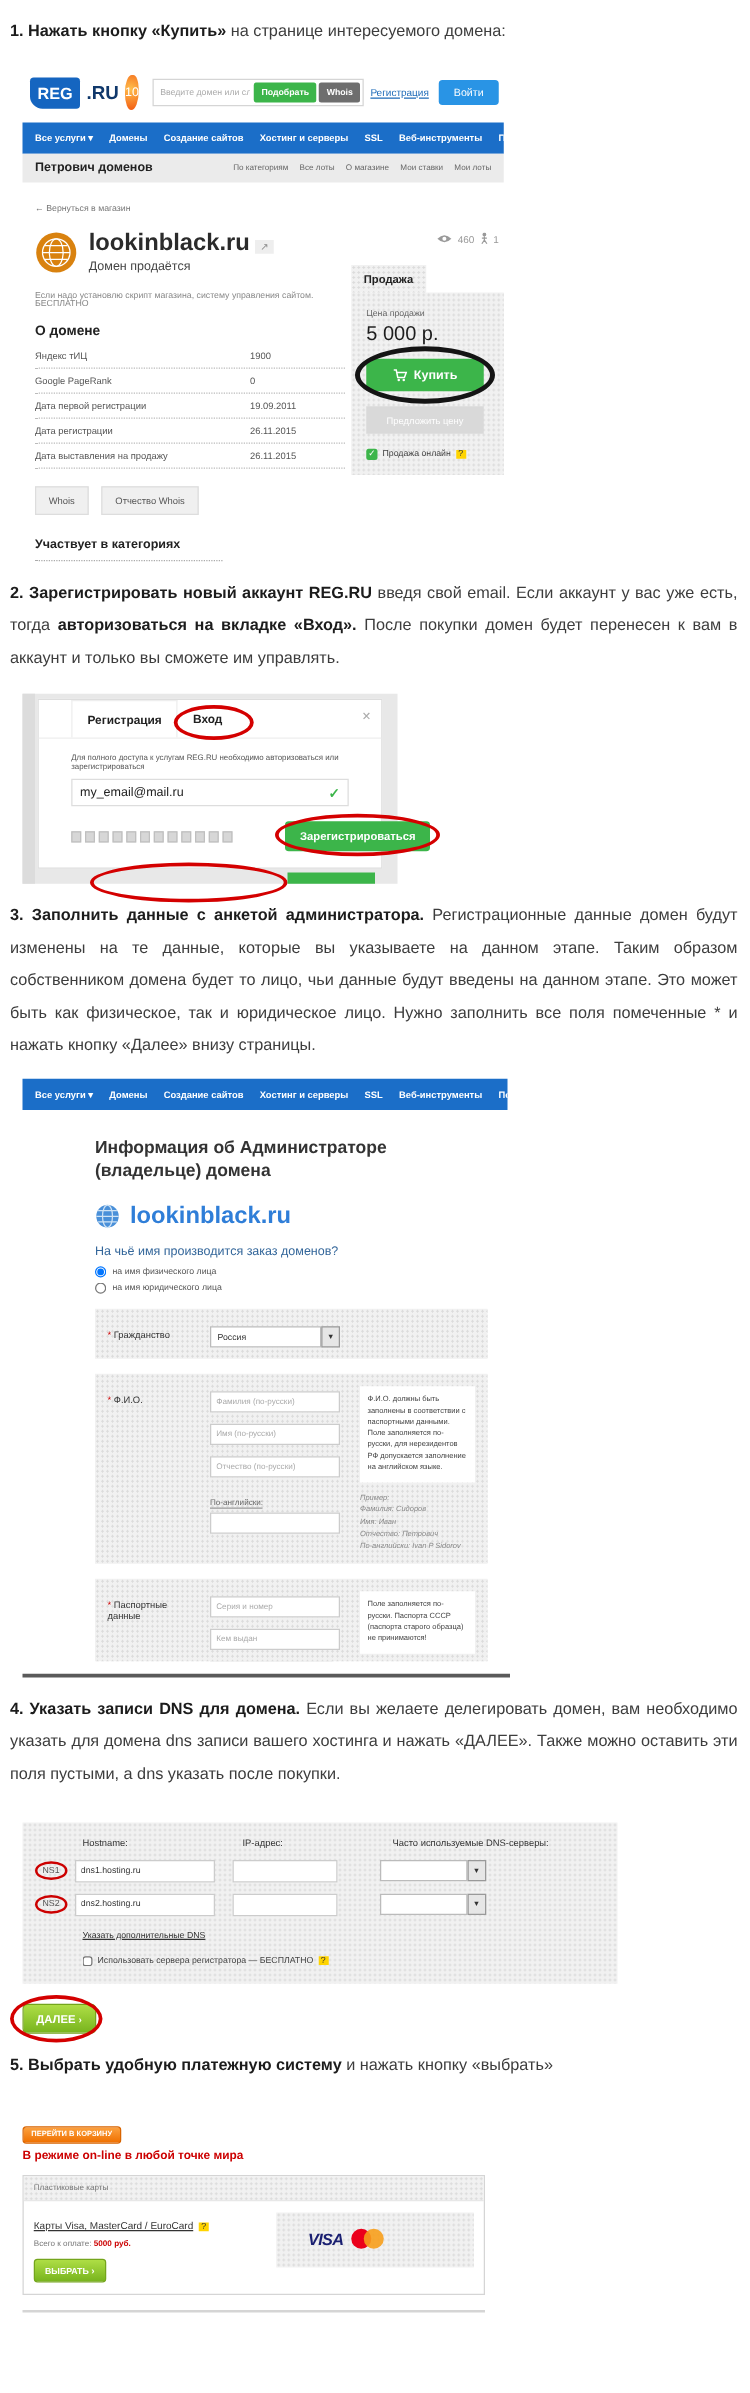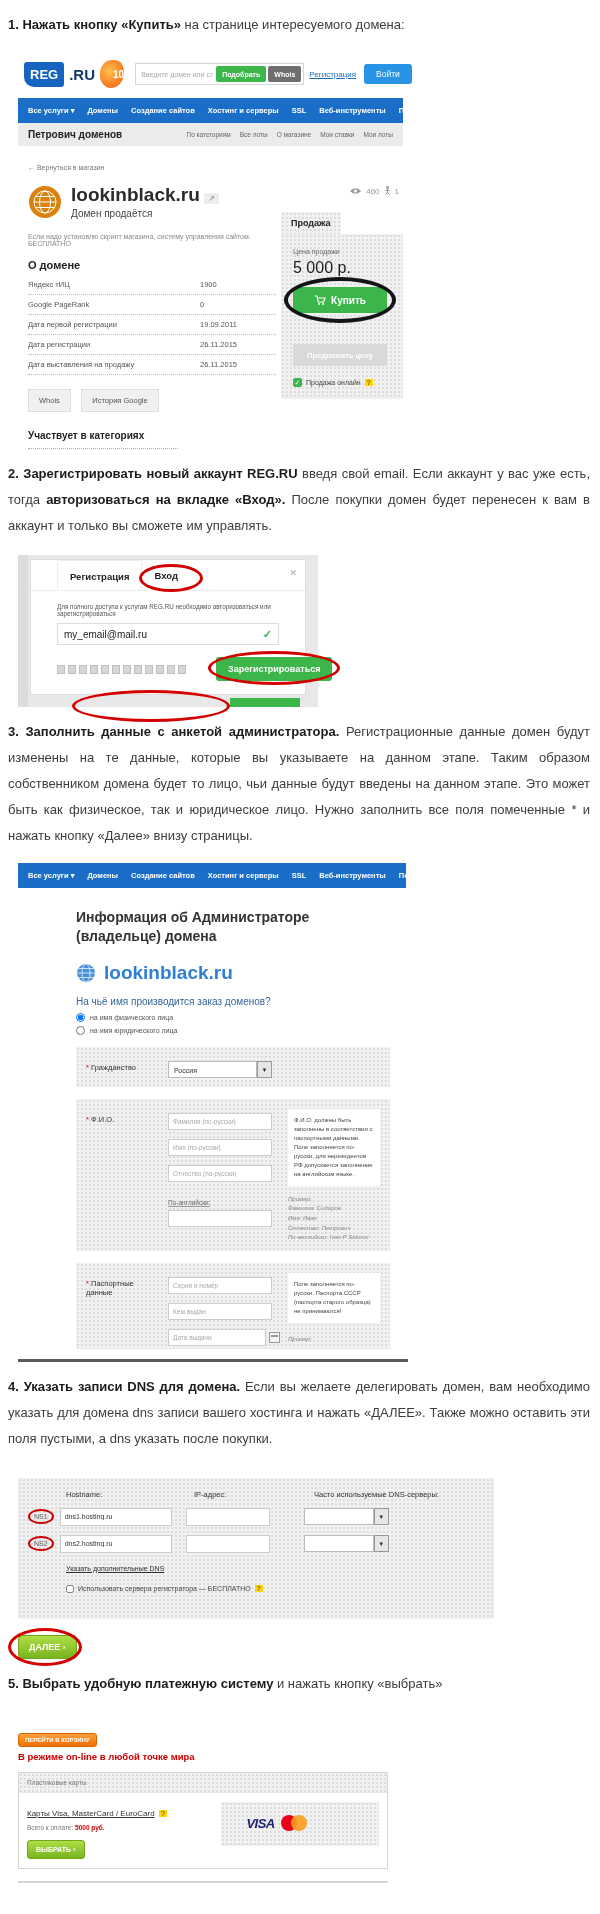--- a/index.html
+++ b/index.html
@@ -9,21 +9,21 @@
   .shot { position: relative; margin-left: 18px; }
   .dotted-bg { background-color: #f1f1f1; background-image: radial-gradient(#dcdcdc 1px, transparent 1px); background-size: 4px 4px; }
   .ellipse-red { position: absolute; border: 3px solid #d40000; border-radius: 50%; pointer-events: none; }
   .ellipse-black { position: absolute; border: 4px solid #141414; border-radius: 50%; pointer-events: none; }
 
   
   .shot1 { width: 385px; }
   .reg-header { height: 48px; display: flex; align-items: center; gap: 5px; padding: 0 6px; }
   .logo-reg { background: #1565c0; color: #fff; font-weight: bold; font-size: 13px; padding: 5px 6px; border-radius: 3px 3px 3px 10px; }
   .logo-ru { color: #10386b; font-weight: bold; font-size: 15px; }
-  .splash { width: 28px; height: 28px; border-radius: 50% 40% 55% 45%; background: radial-gradient(circle at 40% 40%, #ffc04d, #f2570f); color: #fff; font-size: 10px; font-weight: bold; display: flex; align-items: center; justify-content: center; padding-left: 13px; }
+  .splash { width: 28px; height: 28px; border-radius: 50% 40% 55% 45%; background: radial-gradient(circle at 40% 40%, #ffc04d, #f2570f); color: #fff; font-size: 10px; font-weight: normal; display: flex; align-items: center; justify-content: center; }
   .search-wrap { display: flex; align-items: center; margin-left: 6px; border: 1px solid #d5d5d5; padding: 2px; background:#fff; }
   .search-input { width: 78px; height: 16px; border: none; font-size: 7px; padding: 0 3px; outline: none; }
   .search-input::placeholder { color: #aaa; }
   .btn-green-sm { background: #3cb54a; color: #fff; font-size: 7px; font-weight: bold; border: none; height: 16px; padding: 0 6px; border-radius: 2px; }
   .btn-dark-sm { background: #6e6e6e; color: #fff; font-size: 7px; font-weight: bold; border: none; height: 16px; padding: 0 6px; border-radius: 2px; margin-left: 2px; }
   .reg-right { margin-left: auto; display: flex; align-items: center; gap: 8px; }
   .reg-link { font-size: 8px; color: #1e6bb8; text-decoration: underline; }
   .btn-login { background: #2994e5; color: #fff; font-size: 8.5px; border: none; padding: 5px 12px; border-radius: 3px; }
   .reg-nav { background: #1b6ec8; height: 25px; display: flex; align-items: center; gap: 13px; padding: 0 10px; overflow: hidden; white-space: nowrap; }
   .reg-nav span { color: #fff; font-size: 7.5px; font-weight: bold; }
@@ -45,40 +45,40 @@
   .btn-gray { background: #f0f0f0; border: 1px solid #ddd; font-size: 7.5px; padding: 6px 10px; color: #555; margin: 14px 6px 0 0; display: inline-block; }
   .cats-h { font-size: 10px; font-weight: bold; margin-top: 18px; border-bottom: 1px dotted #aaa; width: 150px; padding-bottom: 7px; color: #222; }
   .sale { position: absolute; right: 0; top: 66px; width: 122px; }
   .sale-tab { display: inline-block; font-size: 9px; font-weight: bold; padding: 6px 10px; color: #222; }
   .sale-body { padding: 14px 12px 12px; }
   .price-label { font-size: 7px; color: #666; }
   .price { font-size: 16px; font-weight: normal; color: #1d1d1d; margin: 4px 0 10px; }
   .buy-wrap { position: relative; width: 94px; }
   .btn-buy { background: #3cb54a; color: #fff; font-weight: bold; font-size: 10px; width: 94px; height: 26px; border: none; border-radius: 3px; display: flex; align-items: center; justify-content: center; gap: 5px; }
   .buy-wrap .ellipse-black { width: 112px; height: 46px; left: -9px; top: -10px; }
-  .btn-offer { background: #d9d9d9; color: #fefefe; font-size: 7.5px; width: 94px; height: 22px; border: none; margin-top: 31px; font-weight: bold; }
+  .btn-offer { background: #d9d9d9; color: #fefefe; font-size: 7.5px; width: 94px; height: 22px; border: none; margin-top: 12px; }
   .online-row { font-size: 7px; color: #444; margin-top: 12px; display: flex; gap: 4px; align-items: center; }
   .check-sq { background: #3cb54a; color: #fff; width: 9px; height: 9px; font-size: 7px; line-height: 9px; text-align: center; border-radius: 2px; flex: none; }
   .q-badge { background: #ffd400; color: #333; font-size: 7px; padding: 0 2px; }
 
   
   .shot2 { width: 300px; height: 152px; background: #e8e8e8; margin-top: 16px; }
   .modal { position: absolute; left: 12px; top: 4px; width: 276px; height: 136px; background: #fff; border: 1px solid #ddd; }
   .mtabs { display: flex; padding-left: 26px; border-bottom: 1px solid #eee; }
   .mtab { font-size: 9.5px; font-weight: bold; padding: 10px 12px 8px; color: #222; }
   .mtab.active { border: 1px solid #eee; border-bottom: none; }
   .close-x { position: absolute; right: 8px; top: 8px; color: #aaa; font-size: 9px; }
   .minfo { font-size: 6.3px; color: #555; margin: 12px 26px 6px; }
   .memail-row { margin: 0 26px; display: flex; align-items: center; border: 1px solid #ddd; height: 22px; padding: 0 6px; position: relative; }
   .memail { font-size: 10px; color: #222; }
   .memail-check { margin-left: auto; color: #3cb54a; font-size: 11px; font-weight: bold; }
   .mbottom { margin: 12px 26px 0; display: flex; align-items: center; }
   .icon-strip { display: flex; gap: 3px; }
   .icon-strip i { width: 8px; height: 9px; background: #d7d7d7; border: 1px solid #bfbfbf; display: inline-block; }
-  .btn-reg-wrap { position: relative; margin-left: 30px; border-radius: 12px; }
+  .btn-reg-wrap { position: relative; margin-left: 42px; border-radius: 12px; }
   .btn-reg { background: #3cb54a; color: #fff; font-size: 9px; font-weight: bold; border: none; padding: 7px 12px; border-radius: 3px; }
   .el-tab-login { width: 64px; height: 28px; left: 108px; top: 4px; }
   .el-email { width: 158px; height: 32px; left: 14px; top: 66px; }
   .el-reg { width: 132px; height: 34px; left: -8px; top: -6px; }
   .behind-green { position: absolute; right: 18px; bottom: 0; width: 70px; height: 9px; background: #3cb54a; }
   .bg-strip { position: absolute; left: 0; top: 0; width: 10px; height: 100%; background: #dcdcdc; }
 
   
   .shot3 { width: 390px; margin-top: 14px; }
   .admin-h { font-size: 14px; font-weight: bold; color: #333; margin: 20px 0 0 58px; width: 310px; line-height: 1.35; }
@@ -99,21 +99,21 @@
   .sel-btn { width: 15px; height: 17px; border: 1px solid #999; background: #e6e6e6; font-size: 6px; color: #333; text-align: center; line-height: 17px; }
   .tooltip { position: absolute; right: 10px; top: 10px; width: 92px; background: #fff; font-size: 6px; color: #444; padding: 7px 6px; line-height: 1.5; }
   .example { position: absolute; right: 10px; width: 92px; font-size: 6px; color: #888; font-style: italic; line-height: 1.6; }
   .cal-row { display: flex; align-items: center; gap: 3px; }
   .cal-icon { width: 11px; height: 11px; border: 1px solid #999; background: #f5f5f5; position: relative; flex: none; }
   .cal-icon:before { content: ""; position: absolute; left: 1px; right: 1px; top: 2px; border-top: 2px solid #999; }
   .cut-line { border-top: 3px solid #5a5a5a; width: 390px; margin-top: 10px; }
 
   
   .shot4 { width: 402px; margin-top: 26px; }
-  .dns-box { width: 476px; padding: 12px 10px 26px; }
+  .dns-box { width: 476px; padding: 12px 10px 14px; }
   .dns-head { display: flex; font-size: 7.5px; color: #333; }
   .dns-head .c1 { margin-left: 38px; width: 128px; }
   .dns-head .c2 { width: 120px; }
   .dns-row { display: flex; align-items: center; margin-top: 9px; }
   .ns-badge { font-size: 7px; color: #555; border: 2px solid #c00; border-radius: 50%; padding: 2px 4px; margin-right: 6px; }
   .dns-host { width: 112px; height: 18px; border: 1px solid #ccc; font-size: 7px; color: #333; padding: 0 4px; margin-right: 14px; background: #fff; }
   .dns-ip { width: 84px; height: 18px; border: 1px solid #ccc; margin-right: 34px; background: #fff; }
   .dns-link { font-size: 7px; color: #333; text-decoration: underline; margin: 12px 0 0 38px; display: inline-block; }
   .dns-check { font-size: 7px; color: #444; margin: 10px 0 0 38px; display: flex; align-items: center; gap: 4px; }
   .dns-check input { width: 8px; height: 8px; }
@@ -226,21 +226,21 @@
       <div class="info-row">
           <span class="l">Дата регистрации</span>
           <span>26.11.2015</span>
         </div>
       <div class="info-row">
           <span class="l">Дата выставления на продажу</span>
           <span>26.11.2015</span>
         </div>
     </div>
     <span class="btn-gray">Whois</span>
-    <span class="btn-gray">История Google</span>
+    <span class="btn-gray">Отчество Whois</span>
     <div class="cats-h">Участвует в категориях</div>
 
     <div class="sale">
       <span class="sale-tab dotted-bg">Продажа</span>
       <div class="sale-body dotted-bg">
         <div class="price-label">Цена продажи</div>
         <div class="price">5 000 р.</div>
         <div class="buy-wrap">
           <button class="btn-buy">
             <svg width="12" height="11" viewBox="0 0 12 11">
@@ -355,21 +355,21 @@
     <div class="tooltip">Ф.И.О. должны быть заполнены в соответствии с паспортными данными. Поле заполняется по-русски, для нерезидентов РФ допускается заполнение на английском языке.</div>
     <div class="example" style="top:96px">
       <div>Пример:</div>
       <div>Фамилия: Сидоров</div>
       <div>Имя: Иван</div>
       <div>Отчество: Петрович</div>
       <div>По-английски: Ivan P Sidorov</div>
     </div>
   </div>
 
-  <div class="form-box dotted-bg" style="height:86px;overflow:hidden">
+  <div class="form-box dotted-bg" style="height:66px;overflow:hidden">
     <div class="fb-label"><span class="red-star">*</span> <span>Паспортные данные</span></div>
     <div class="fb-fields">
       <input class="f-input" placeholder="Серия и номер" style="">
       <input class="f-input" placeholder="Кем выдан" style="">
       <span class="cal-row">
           <input class="f-input" style="margin-bottom: 0px;" placeholder="Дата выдачи">
           <span class="cal-icon"></span>
         </span>
     </div>
     <div class="tooltip">Поле заполняется по-русски. Паспорта СССР (паспорта старого образца) не принимаются!</div>

